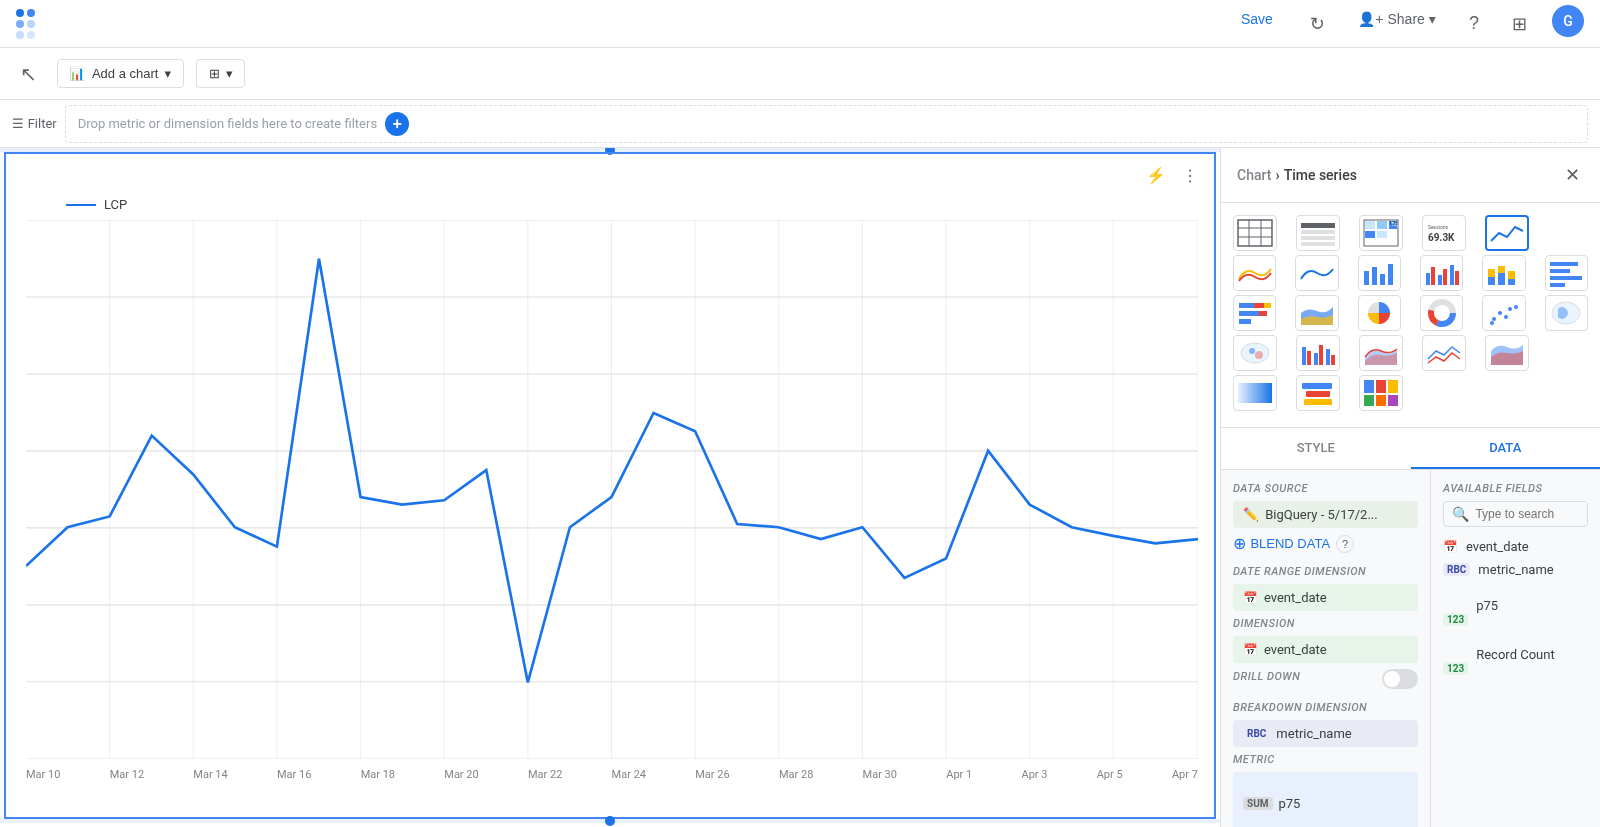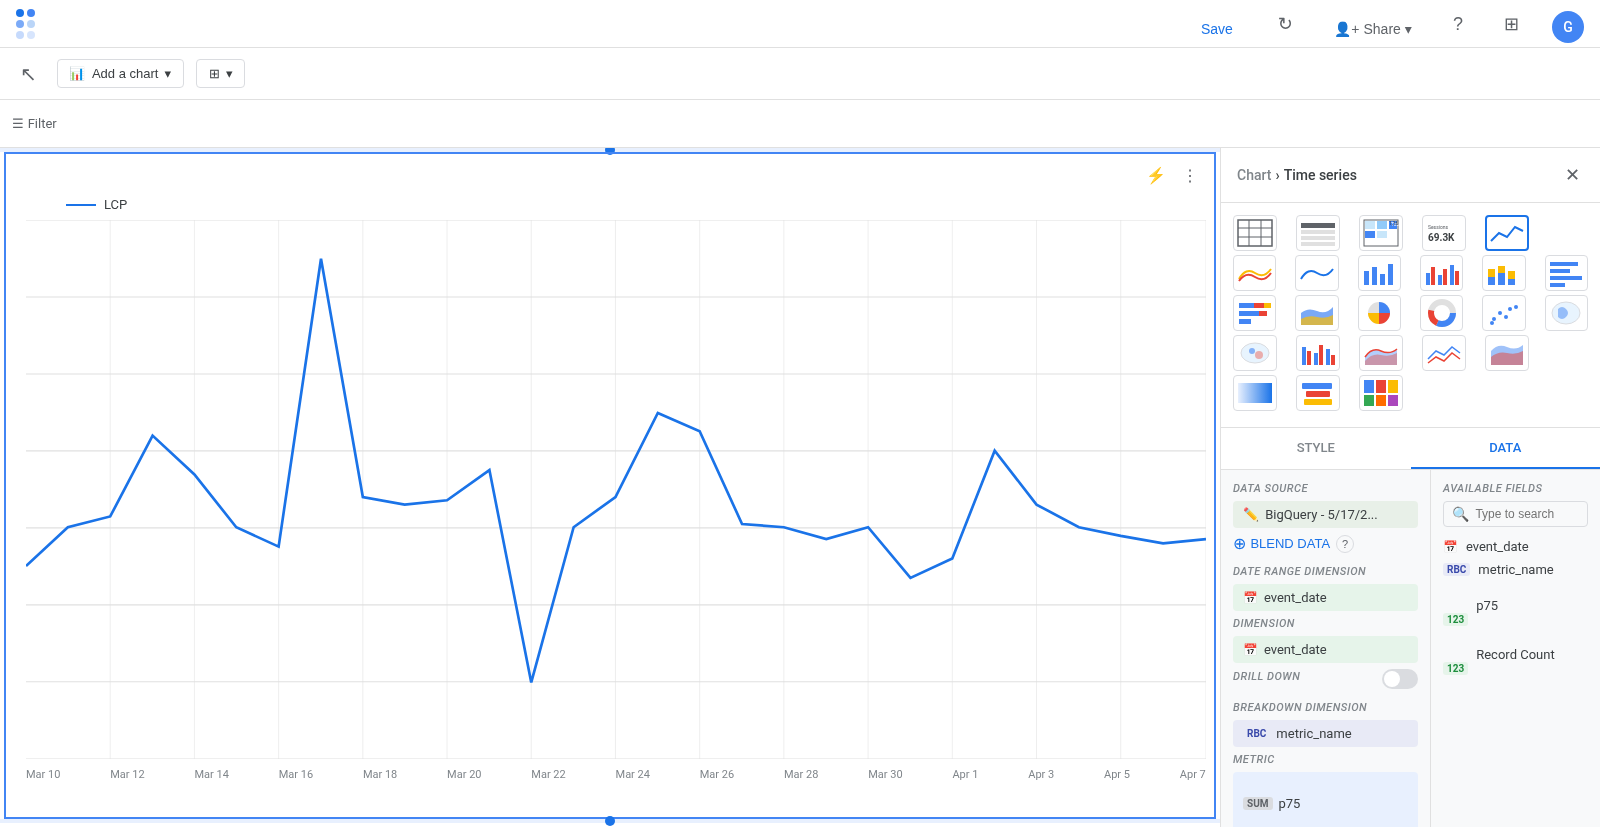--- a/index.html
+++ b/index.html
@@ -16,21 +16,21 @@
       position: relative;
       z-index: 10;
     }
     .top-nav-logo { display: flex; align-items: center; margin-right: auto; }
     .logo-dots { display: flex; gap: 3px; flex-wrap: wrap; width: 22px; }
     .logo-dot { width: 8px; height: 8px; border-radius: 50%; }
     .logo-dot.blue-dark { background: #1a73e8; }
     .logo-dot.blue { background: #4285f4; }
     .logo-dot.blue-light { background: #7baaf7; }
 
-    .top-nav-actions { display: flex; align-items: flex-end; gap: 25px; }
+    .top-nav-actions { display: flex; align-items: flex-start; gap: 17px; }
     .nav-btn {
       background: none; border: none; cursor: pointer; padding: 6px 12px;
       border-radius: 4px; font-size: 14px; color: #1a73e8; font-weight: 500;
     }
     .nav-icon-btn {
       background: none; border: none; cursor: pointer; padding: 8px;
       border-radius: 50%; color: #5f6368; font-size: 18px; display: flex; align-items: center;
     }
     .share-btn {
       display: flex; align-items: center; gap: 4px; background: none; border: none;
@@ -97,21 +97,21 @@
       overflow: hidden;
     }
     .chart-header {
       display: flex; justify-content: flex-end; padding: 8px 12px; gap: 8px;
     }
     .chart-action-btn {
       background: none; border: none; cursor: pointer; color: #5f6368;
       font-size: 16px; padding: 4px; border-radius: 4px;
     }
     .chart-container {
-      padding: 0 8px 20px 20px;
+      padding: 0 16px 20px 20px;
       height: calc(100% - 40px);
       position: relative;
     }
     .chart-legend {
       display: flex; align-items: center; gap: 8px; margin-bottom: 8px; margin-left: 40px;
     }
     .legend-line {
       width: 30px; height: 2px; background: #1a73e8;
     }
     .legend-label { font-size: 13px; color: #3c4043; }
@@ -321,20 +321,24 @@
   <button class="tool-btn">
     <span>⊞</span>
     <span>▾</span>
   </button>
 </div>
 
 <div class="filter-bar">
   <div class="filter-label">
     <span>☰</span>
     <span>Filter</span>
+  </div>
+  <div class="filter-drop-zone">
+    <span>Drop metric or dimension fields here to create filters</span>
+    <button class="filter-add-btn">+</button>
   </div>
 </div>
 
 <div class="main-layout">
 
   <div class="chart-area">
 
     <div style="height:4px; background:#e8f0fe; position:relative; cursor:ns-resize;">
       <div style="position:absolute;top:50%;left:50%;transform:translate(-50%,-50%);width:10px;height:10px;border-radius:50%;background:#1a73e8;"></div>
     </div>

